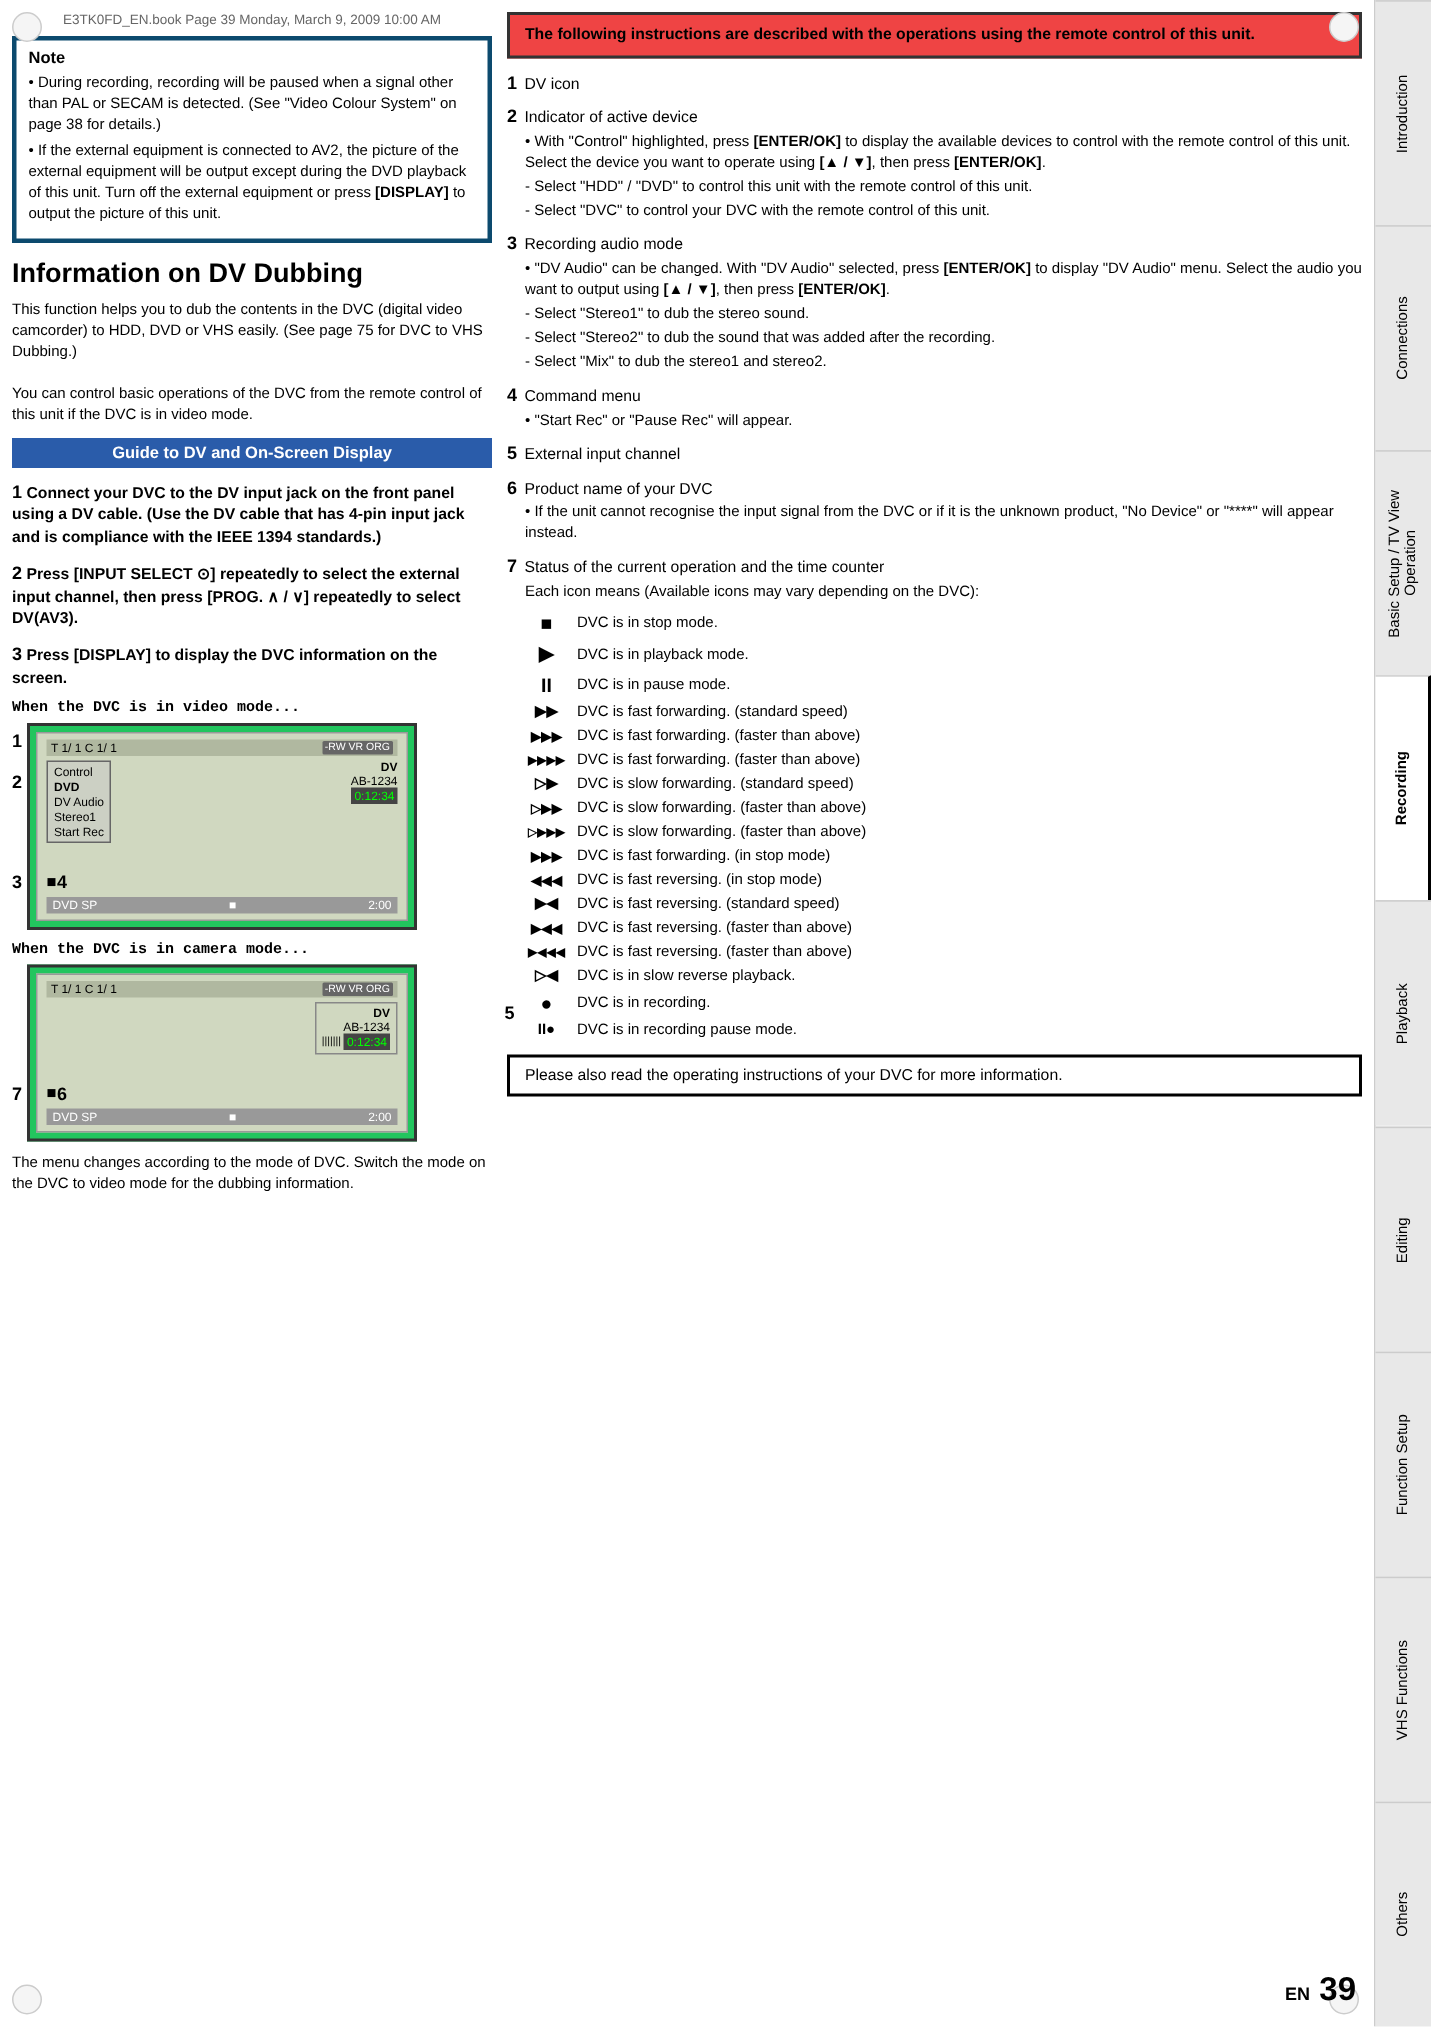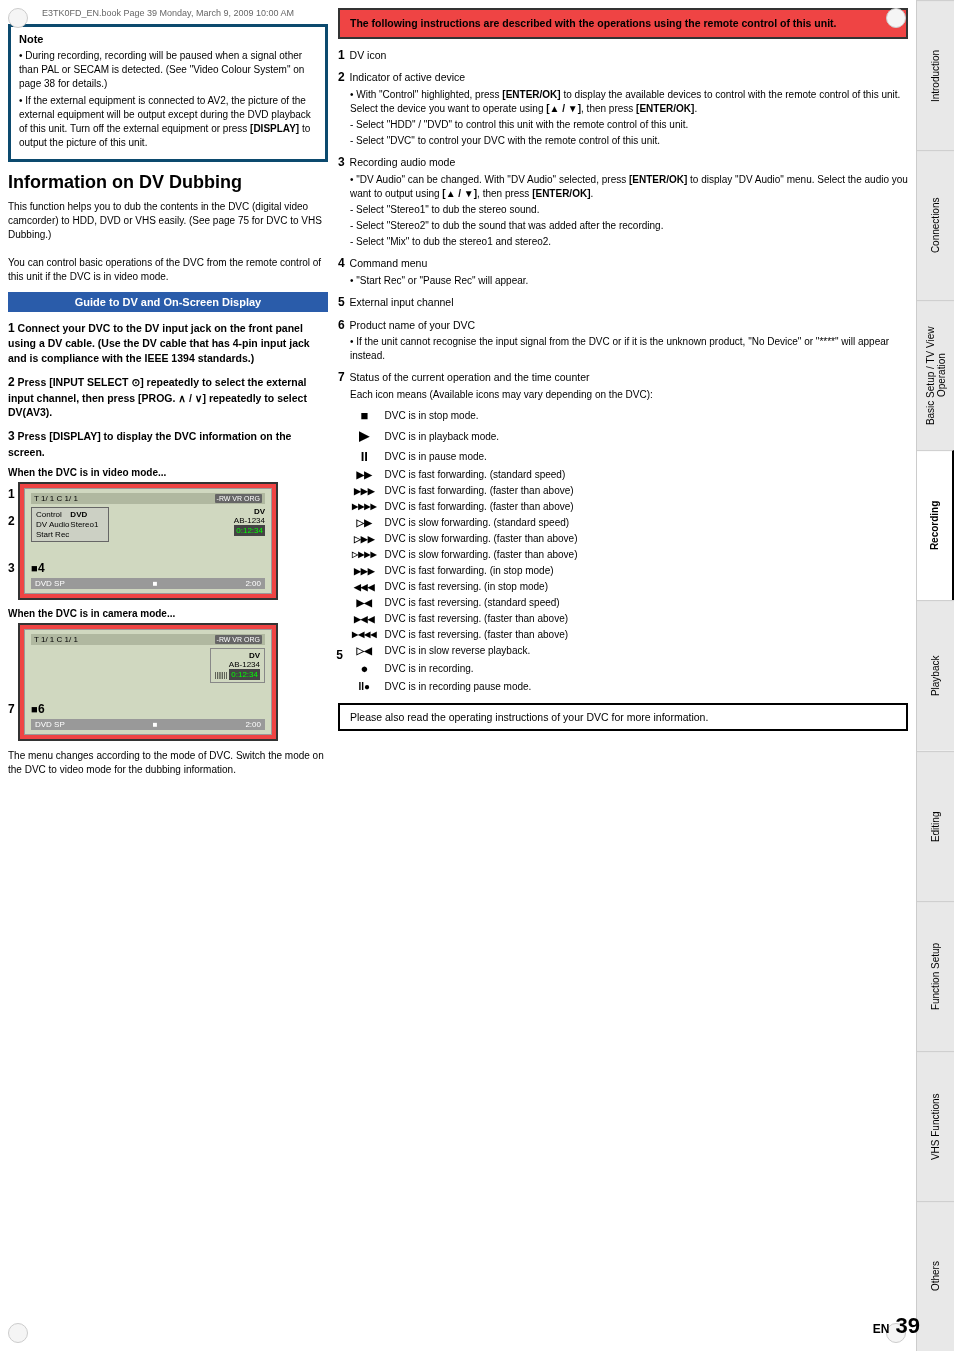--- a/index.html
+++ b/index.html
@@ -155,26 +155,27 @@
     .step-num {
       font-weight: bold;
       font-size: 12px;
     }
 
     
     .screen-label {
       font-size: 10px;
       font-weight: bold;
       margin: 8px 0 4px 0;
+      font-family: Liberation Mono, monospace;
     }
 
     .dvc-screen {
       width: 280px;
       border: 2px solid #333;
-      background: #ef4444;
+      background: #22c55e;
       padding: 4px;
       margin: 0 auto 8px auto;
       position: relative;
       font-size: 9px;
     }
 
     .dvc-screen-inner {
       background: #d0d8c0;
       border: 1px solid #999;
       padding: 4px 6px;
@@ -288,21 +289,21 @@
       padding: 6px 10px;
       margin-top: 8px;
       font-size: 10.5px;
       font-weight: normal;
     }
 
     
     .page-footer {
       position: absolute;
       bottom: 12px;
-      right: 34px;
+      right: 50px;
       font-size: 22px;
       font-weight: bold;
       margin-left: 18px;
     }
 
     .page-footer-en {
       font-size: 12px;
       display: inline;
     }
   </style>
@@ -363,21 +364,21 @@
 
       <div style="position:relative; margin-bottom: 8px;">
         <div class="dvc-screen" style="width:260px; margin-left:10px;">
           <div class="dvc-screen-inner">
             <div class="dvc-top-bar">
               <span>T  1/ 1  C  1/ 1</span>
               <span class="dvc-buttons">-RW  VR  ORG</span>
             </div>
             <div style="display:flex; justify-content:space-between; margin:3px 0; font-size:9px;">
               <div style="border:1px solid #666; padding:2px 4px; background:rgba(200,200,200,0.5); font-size:8px;">
-                <div style="display:grid; grid-template-columns: 1fr 1fr; gap:1px;">
+                <div style="display:grid; grid-template-columns: 1fr; gap:1px;">
                   <span>Control</span>
                   <span style="font-weight:bold;">DVD</span>
                   <span>DV Audio</span>
                   <span>Stereo1</span>
                   <span>Start Rec</span>
                 </div>
               </div>
               <div style="text-align:right; font-size:8px;">
                 <div style="font-weight:bold;">DV</div>
                 <div>AB-1234</div>

